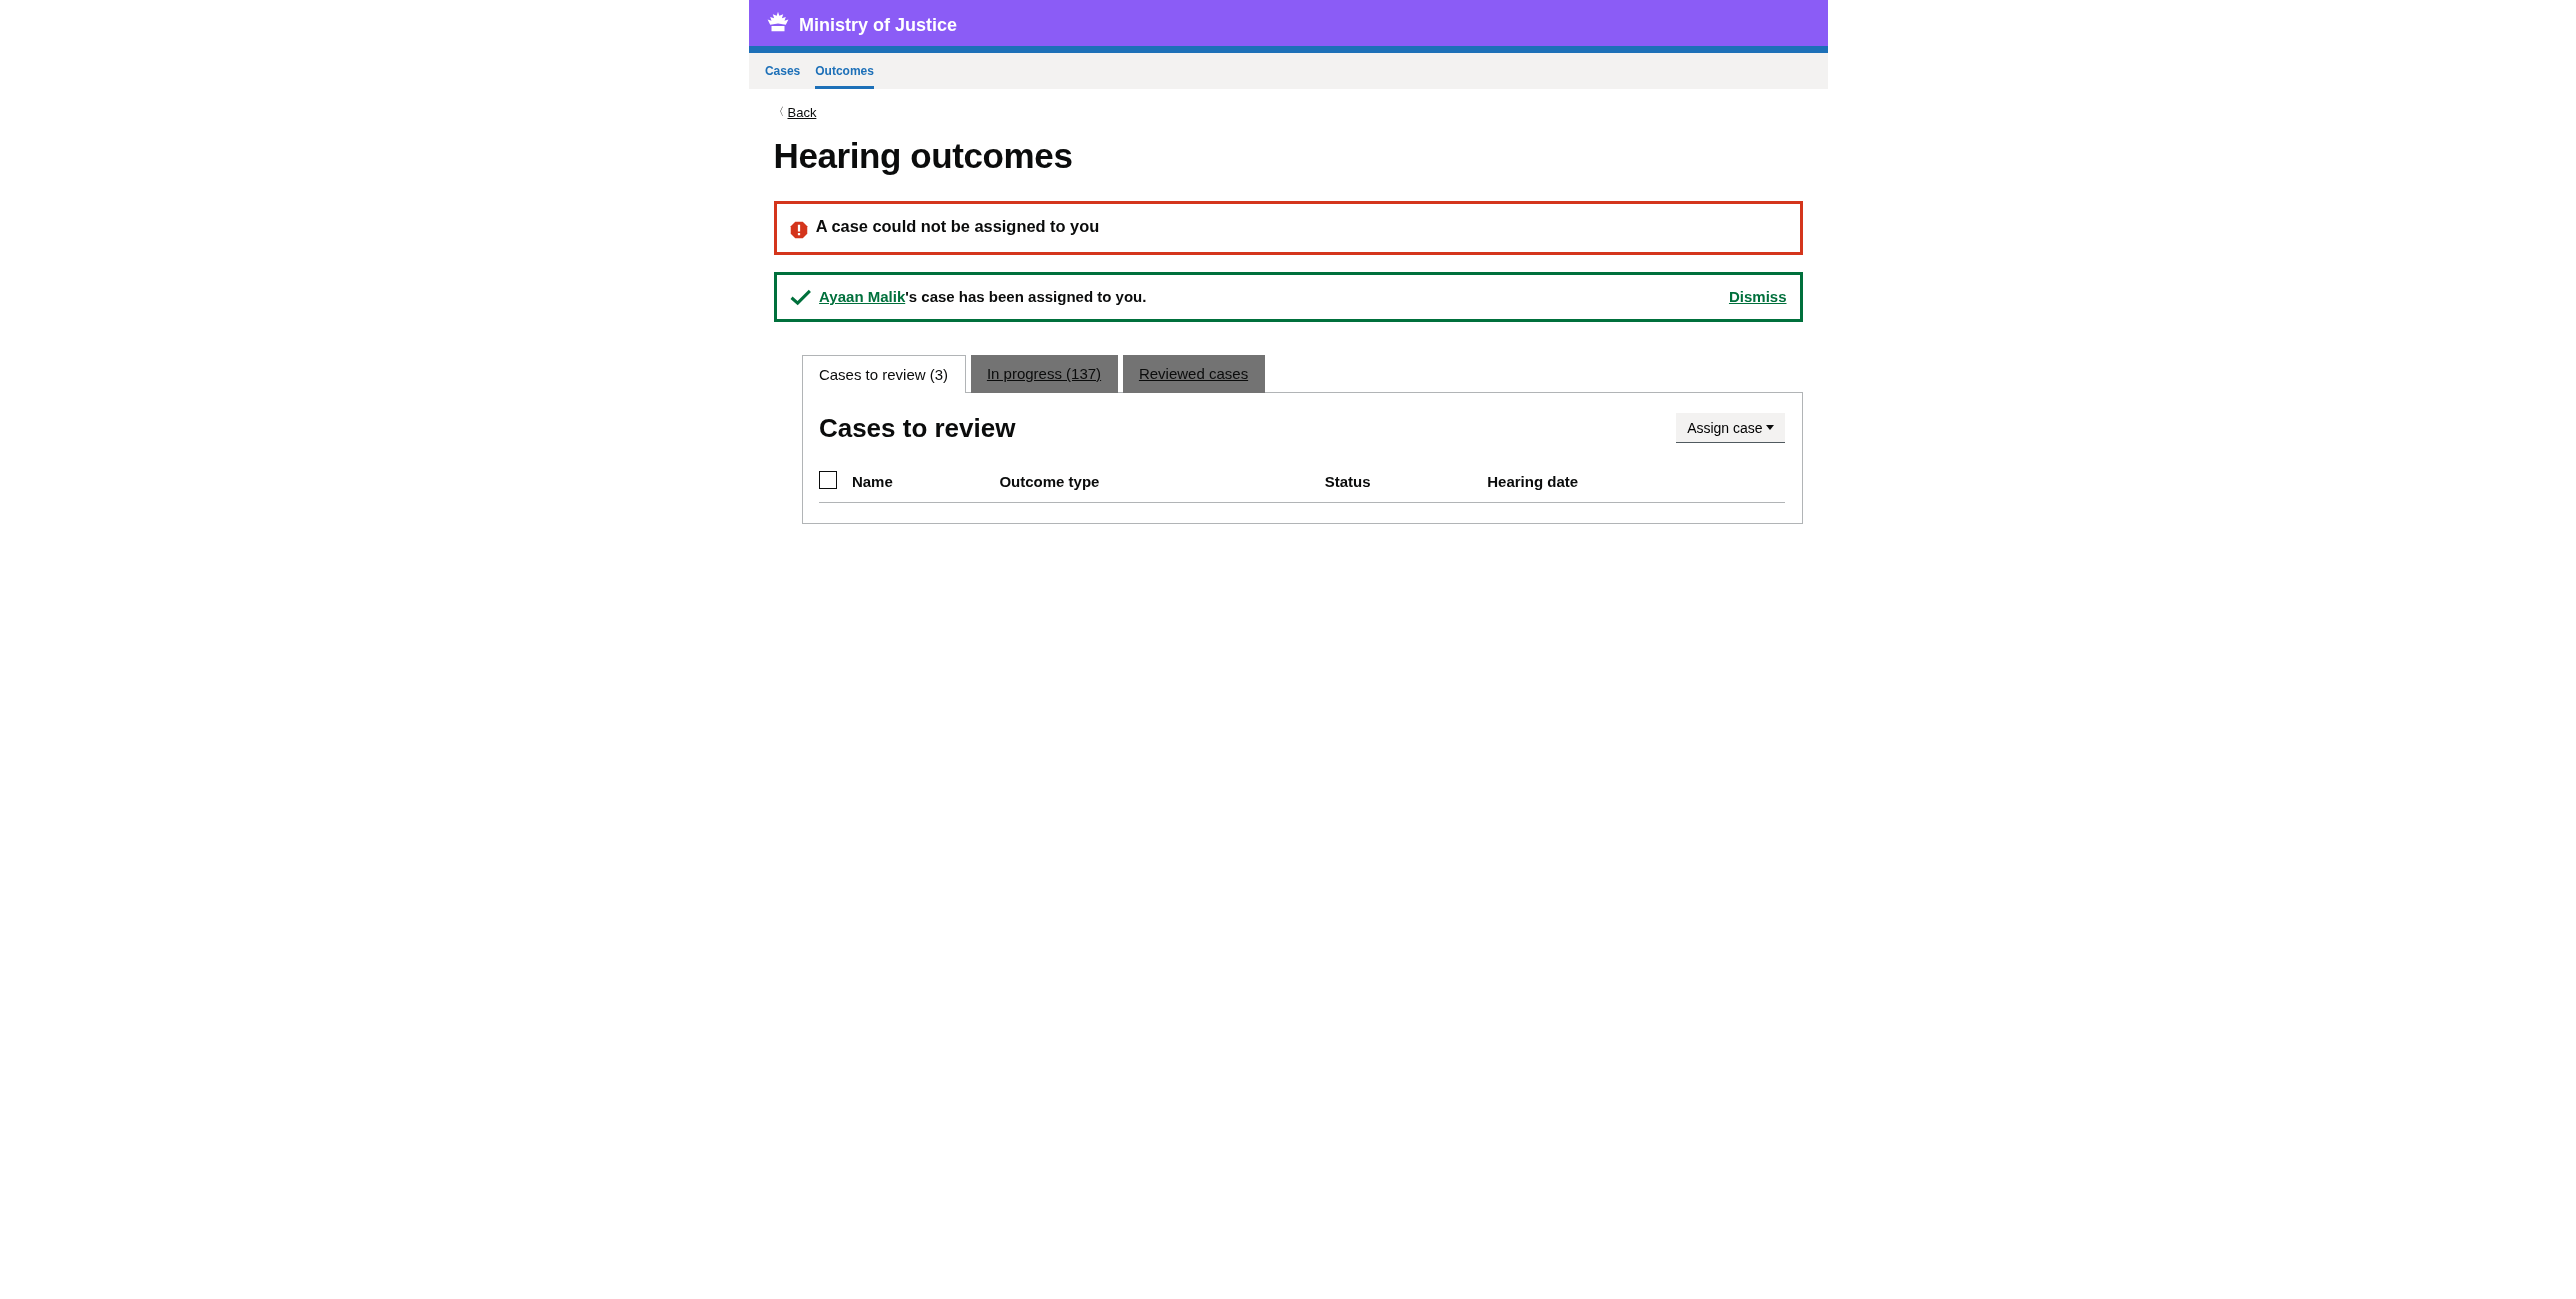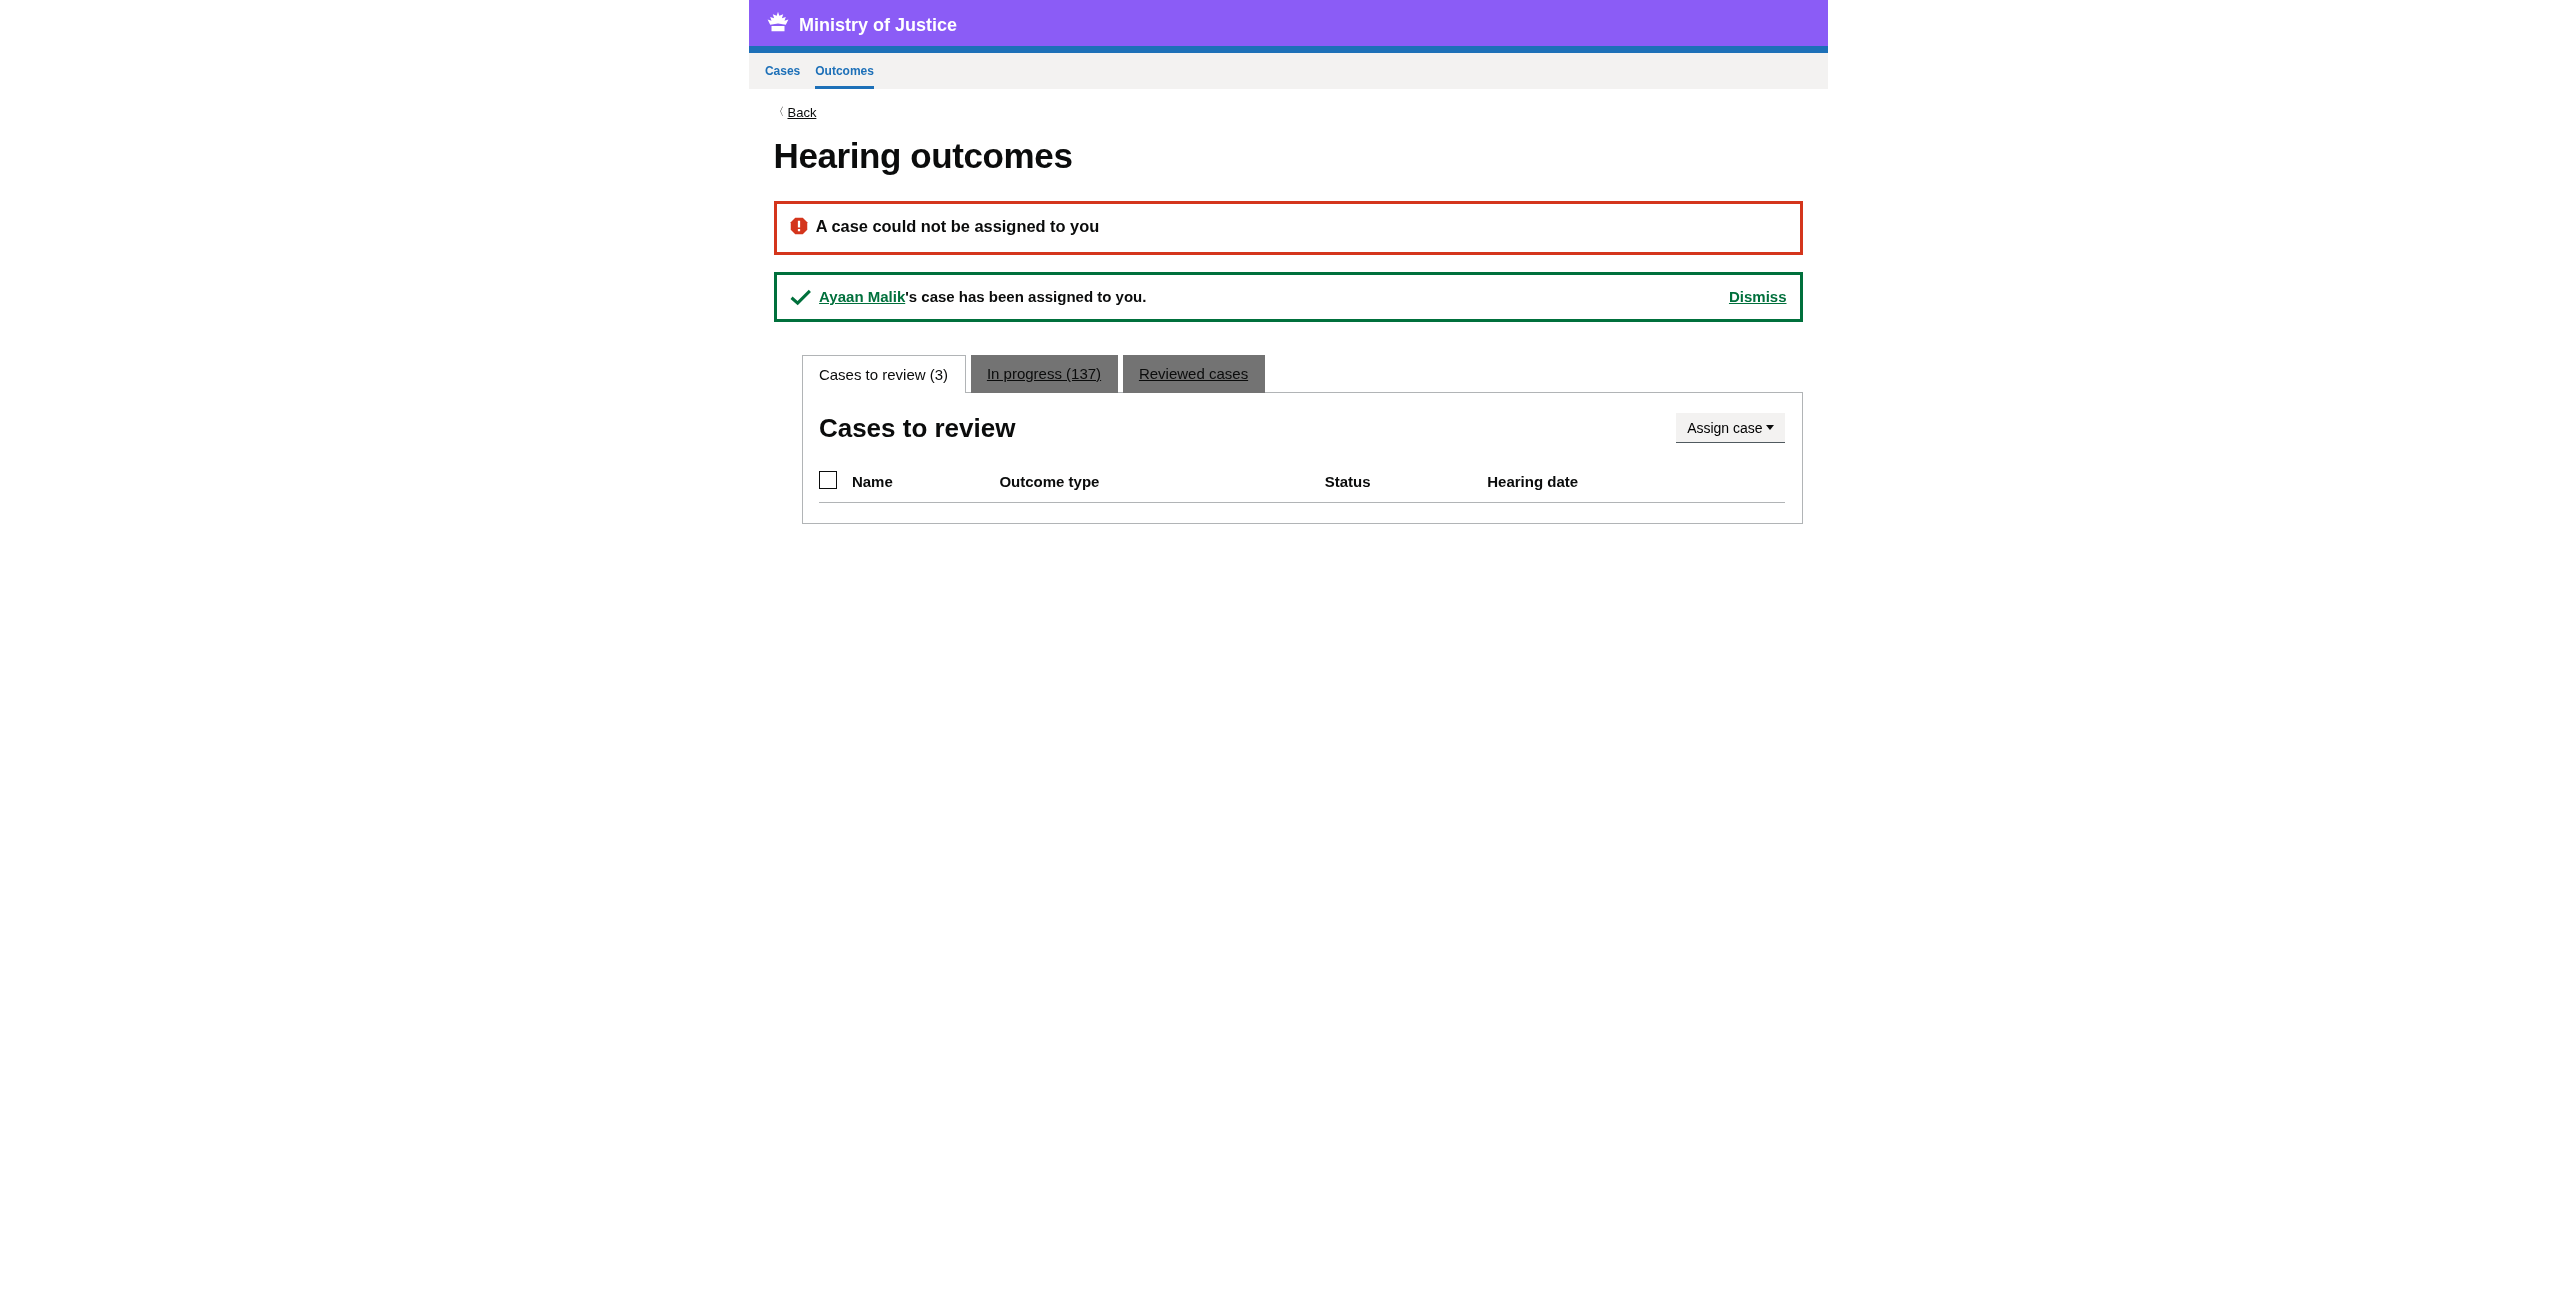--- a/index.html
+++ b/index.html
@@ -79,21 +79,21 @@
     .page-title {
       font-size: 35px;
       font-weight: 700;
       margin-bottom: 25px;
       letter-spacing: -0.4px;
     }
     .banner {
       padding: 13px 13px;
       margin-bottom: 16.4px;
       display: flex;
-      align-items: flex-start;
+      align-items: flex-end;
     }
     .banner-error {
       border: 3.3px solid #d4351c;
     }
     .banner-success {
       border: 3.3px solid #00703c;
       display: flex;
       justify-content: space-between;
       align-items: center;
       font-weight: bold;

